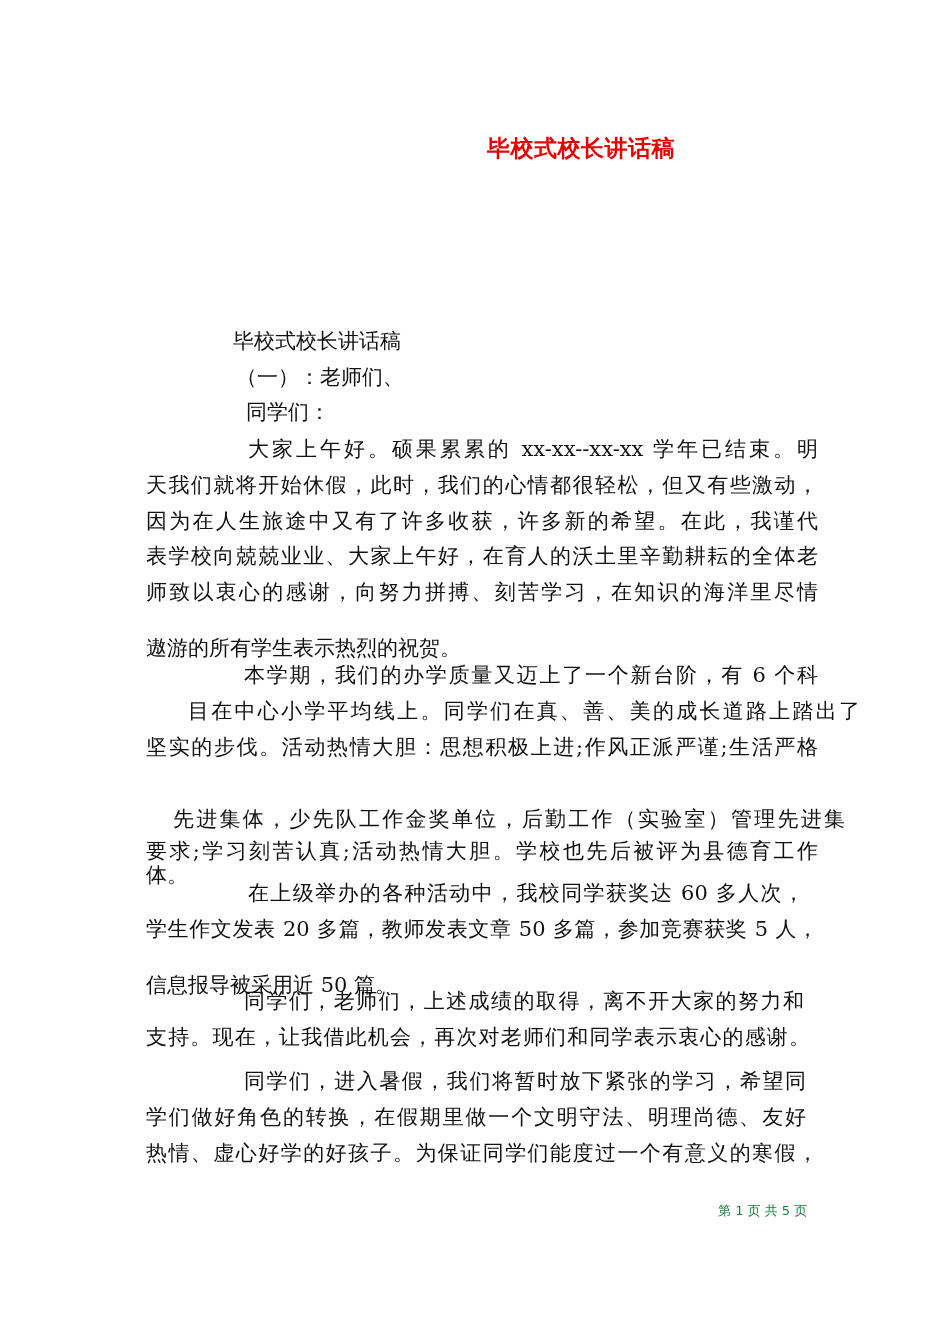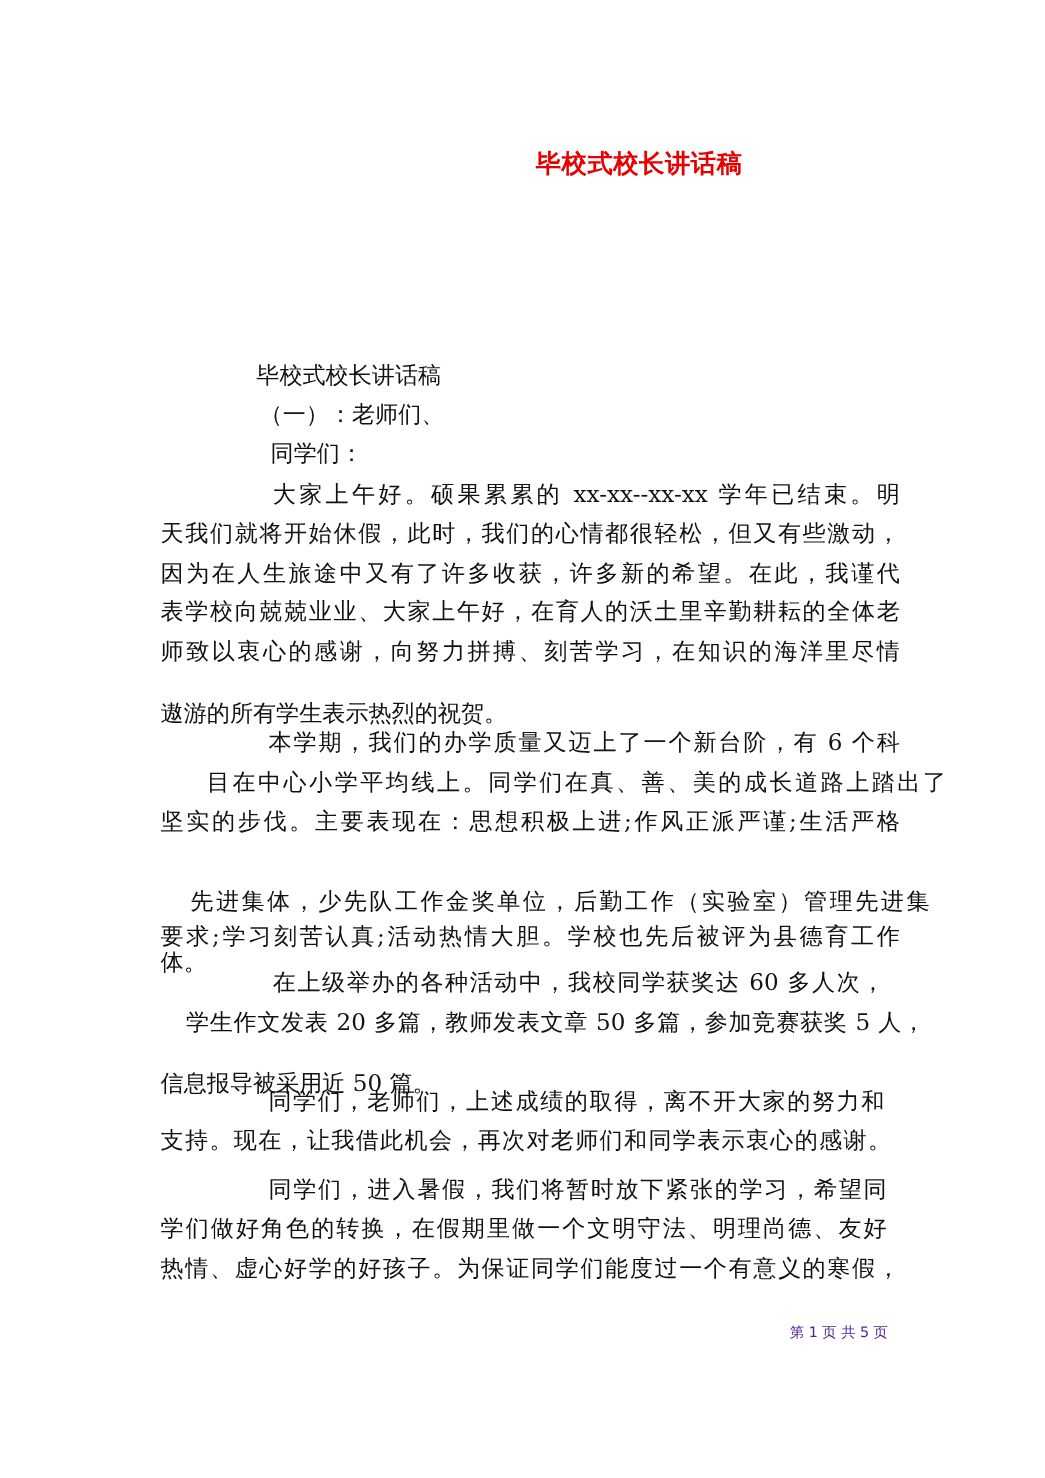--- a/index.html
+++ b/index.html
@@ -48,21 +48,21 @@
     }
     .body-line.last {
       text-align-last: left;
       margin-top: 20px;
     }
     .footer {
       position: absolute;
       left: 718px;
       top: 1202px;
       font-size: 13px;
-      color: #4c1d95;
+      color: #15803d;
       white-space: nowrap;
       font-family: "DejaVu Sans", "Liberation Sans", sans-serif;
     }
   </style>
 </head>
 <body>
 
 <div class="page">
 
   <div class="doc-title">毕校式校长讲话稿</div>
@@ -73,27 +73,27 @@
 
   <div class="line body-line" style="left:248px; width:570px; top:435px;">大家上午好。硕果累累的 xx-xx--xx-xx 学年已结束。明</div>
   <div class="line body-line" style="top:471px;">天我们就将开始休假，此时，我们的心情都很轻松，但又有些激动，</div>
   <div class="line body-line" style="top:507px;">因为在人生旅途中又有了许多收获，许多新的希望。在此，我谨代</div>
   <div class="line body-line" style="top:542px;">表学校向兢兢业业、大家上午好，在育人的沃土里辛勤耕耘的全体老</div>
   <div class="line body-line" style="top:578px;">师致以衷心的感谢，向努力拼搏、刻苦学习，在知识的海洋里尽情</div>
   <div class="line body-line last" style="top:614px;">遨游的所有学生表示热烈的祝贺。</div>
 
   <div class="line body-line" style="left:244px; width:574px; top:661px;">本学期，我们的办学质量又迈上了一个新台阶，有 6 个科</div>
   <div class="line body-line" style="top:697px;margin-left:42px;">目在中心小学平均线上。同学们在真、善、美的成长道路上踏出了</div>
-  <div class="line body-line" style="top:733px;">坚实的步伐。主要表现在：思想积极上进;作风正派严谨;生活严格</div>
+  <div class="line body-line" style="top:733px;">坚实的步伐。活动热情大胆：思想积极上进;作风正派严谨;生活严格</div>
   <div class="line body-line" style="top:801px;margin-top:36px;">要求;学习刻苦认真;活动热情大胆。学校也先后被评为县德育工作</div>
   <div class="line body-line" style="top:805px;margin-left:27px;">先进集体，少先队工作金奖单位，后勤工作（实验室）管理先进集</div>
   <div class="line body-line last" style="top:841px;">体。</div>
 
   <div class="line body-line" style="left:248px; width:556px; top:879px;">在上级举办的各种活动中，我校同学获奖达 60 多人次，</div>
-  <div class="line body-line" style="top:915px;margin-left:23px;">学生作文发表 20 多篇，教师发表文章 50 多篇，参加竞赛获奖 5 人，</div>
+  <div class="line body-line" style="top:915px;">学生作文发表 20 多篇，教师发表文章 50 多篇，参加竞赛获奖 5 人，</div>
   <div class="line body-line last" style="top:951px;">信息报导被采用近 50 篇。</div>
 
   <div class="line body-line" style="left:244px; width:560px; top:987px;">同学们，老师们，上述成绩的取得，离不开大家的努力和</div>
   <div class="line body-line" style="width:664px; top:1023px;">支持。现在，让我借此机会，再次对老师们和同学表示衷心的感谢。</div>
 
   <div class="line body-line" style="left:244px; width:562px; top:1067px;">同学们，进入暑假，我们将暂时放下紧张的学习，希望同</div>
   <div class="line body-line" style="top:1139px;">热情、虚心好学的好孩子。为保证同学们能度过一个有意义的寒假，</div>
   <div class="line body-line" style="width:660px; top:1103px;">学们做好角色的转换，在假期里做一个文明守法、明理尚德、友好</div>
 
   <div class="footer">第 1 页 共 5 页</div>

